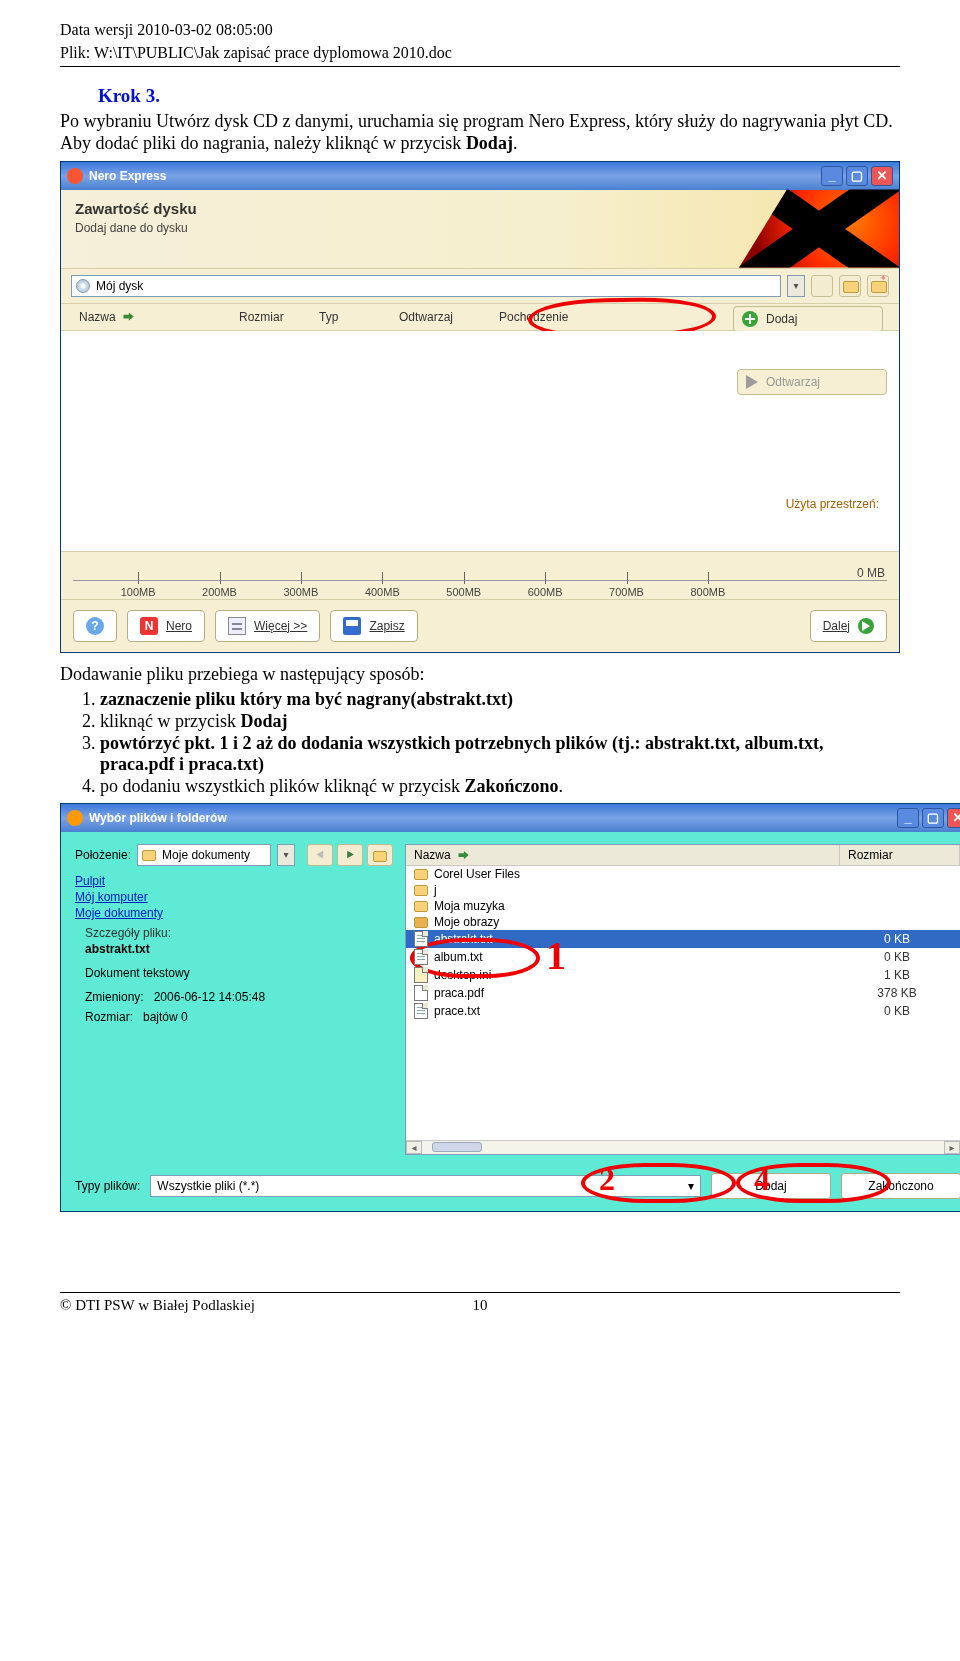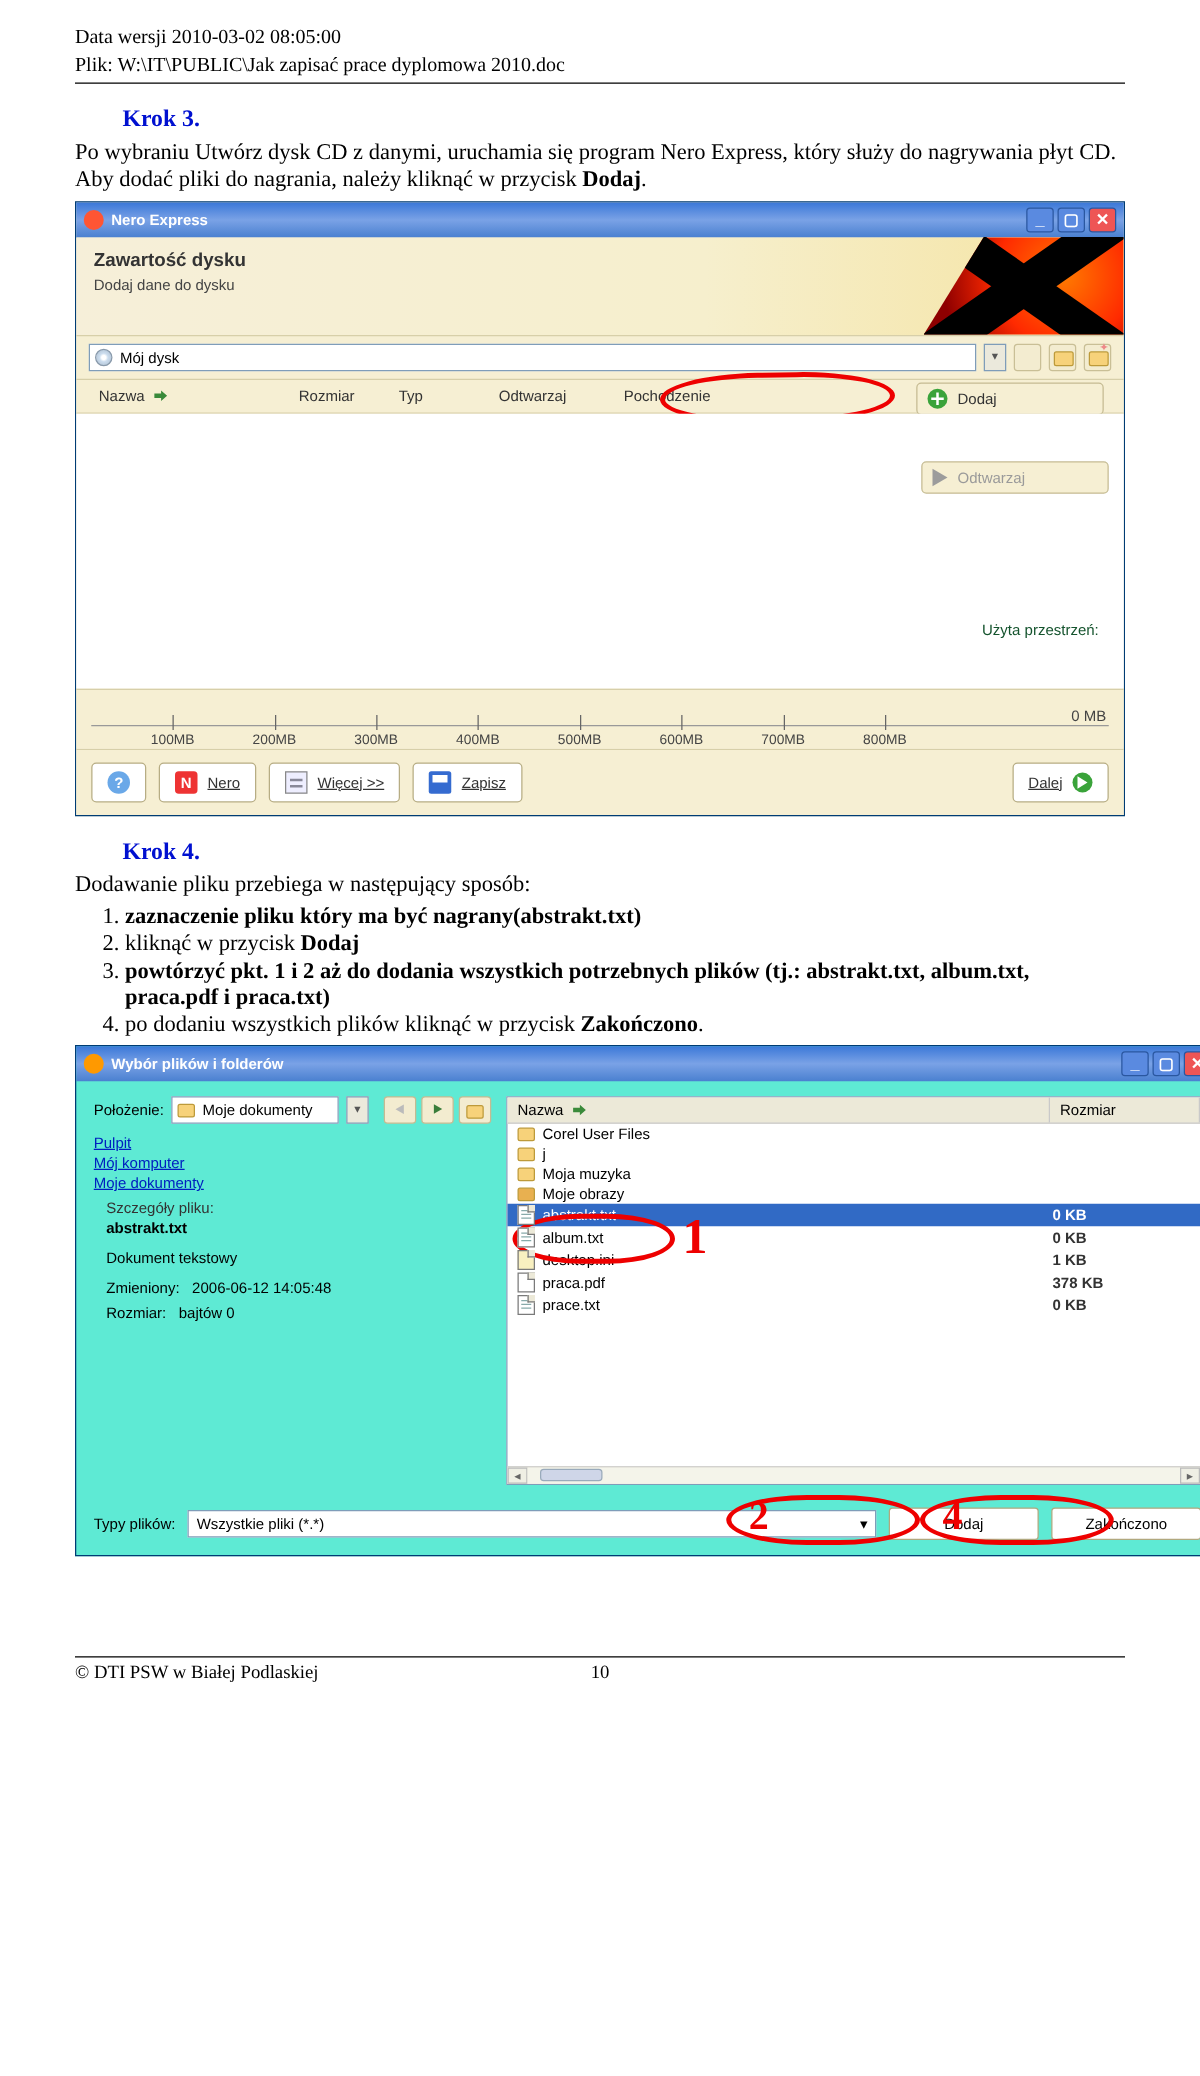--- a/index.html
+++ b/index.html
@@ -122,21 +122,21 @@
   .ic-del { width:16px; height:16px; border-radius:50%; background:#d0d0d0; position:relative; }
   .ic-del::before,.ic-del::after{content:"";position:absolute;background:#888;left:7px;top:3px;width:2px;height:10px;}
   .ic-del::before{transform:rotate(45deg);} .ic-del::after{transform:rotate(-45deg);}
   .ic-play { width:0;height:0;border-top:7px solid transparent;border-bottom:7px solid transparent;border-left:12px solid #9c9c9c; }
   .red-circle {
     position:absolute; border:4px solid #e00; border-radius:50%/60%;
     width:188px; height:40px; right:183px; top:-6px; pointer-events:none;
     transform: rotate(-1deg);
   }
   .list-body { background:#fff; height:220px; position:relative; }
-  .used-space { position:absolute; right:20px; bottom:40px; font-size:12px; color:#14532d; }
+  .used-space { position:absolute; right:20px; bottom:40px; font-size:12px; color:#a16207; }
   .ruler {
     height:48px; background:#f6efd3; border-top:1px solid #d7cfa9; position:relative;
     padding:8px 12px;
   }
   .ruler-line { height:1px; background:#999; margin-top:20px; position:relative; }
   .tick { position:absolute; top:-8px; width:1px; height:12px; background:#666; }
   .tick-label { position:absolute; top:6px; font-size:11px; color:#444; transform:translateX(-50%); }
   .mb-label { position:absolute; right:14px; top:14px; font-size:12px; color:#444; }
   .bottom-bar {
     background:#f6efd3; border-top:1px solid #d7cfa9;
@@ -185,21 +185,21 @@
   .pk-nav { display:flex; gap:4px; }
   .nav-btn { width:26px; height:22px; border:1px solid #c5bb92; border-radius:3px; background:#f3ecd0; text-align:center; color:#3a7d3a; font-size:14px; line-height:20px; }
   .nav-btn.dim { color:#bbb; }
   .pk-right { flex:1; border:1px solid #7f9db9; background:#fff; display:flex; flex-direction:column; }
   .pk-head { display:flex; background:#ece9d8; border-bottom:1px solid #c9c9c9; }
   .pkcol { padding:3px 8px; font-size:12px; border-right:1px solid #c9c9c9; display:flex; align-items:center; gap:6px; }
   .pkcol.nm{ flex:1; } .pkcol.sz{ width:120px; }
   .pk-list { flex:1; position:relative; }
   .fi-row { display:flex; align-items:center; padding:1px 8px; }
   .fi-row .fname { flex:1; display:flex; align-items:center; gap:6px; }
-  .fi-row .fsize { width:110px; text-align:left; color:#333;font-weight:bold; }
+  .fi-row .fsize { width:110px; text-align:center; color:#333; }
   .file-ico { width:14px; height:16px; background:#fff; border:1px solid #7a7a7a; position:relative; }
   .file-ico::after { content:""; position:absolute; right:-1px; top:-1px; width:5px; height:5px; background:#ece9d8; border-left:1px solid #7a7a7a; border-bottom:1px solid #7a7a7a; }
   .file-ico.txt::before { content:""; position:absolute; left:2px; top:3px; right:2px; height:1px; background:#8aa; box-shadow:0 3px 0 #8aa,0 6px 0 #8aa; }
   .file-ico.pdf { background:#fff; }
   .file-ico.ini { background:#f8f0c0; }
   .fi-row.sel { background:#316ac5; color:#fff; }
   .fi-row.sel .fsize{ color:#fff; }
   .big-red-num {
     position:absolute; color:#e00; font-family:"Times New Roman",serif;
     font-weight:bold; font-size:40px; pointer-events:none;
@@ -328,21 +328,20 @@
           <span class="u">Zapisz</span>
         </div>
       <div class="spacer-flex"></div>
       <div class="btn">
           <span class="u">Dalej</span>
           <span class="ic-next"></span>
         </div>
     </div>
   </div>
 
-  <div class="krok-title">Krok 4.</div>
   <div class="body-text">Dodawanie pliku przebiega w następujący sposób:</div>
   <ol class="steps">
     <li><span class="bold">zaznaczenie pliku który ma być nagrany(abstrakt.txt)</span></li>
     <li><span>kliknąć w przycisk </span><span class="bold">Dodaj</span></li>
     <li><span class="bold">powtórzyć pkt. 1 i 2 aż do dodania wszystkich potrzebnych plików (tj.: abstrakt.txt, album.txt, praca.pdf i praca.txt)</span></li>
     <li><span>po dodaniu wszystkich plików kliknąć w przycisk </span><span class="bold">Zakończono</span><span>.</span></li>
   </ol>
 
   <div class="picker-window">
     <div class="titlebar">

